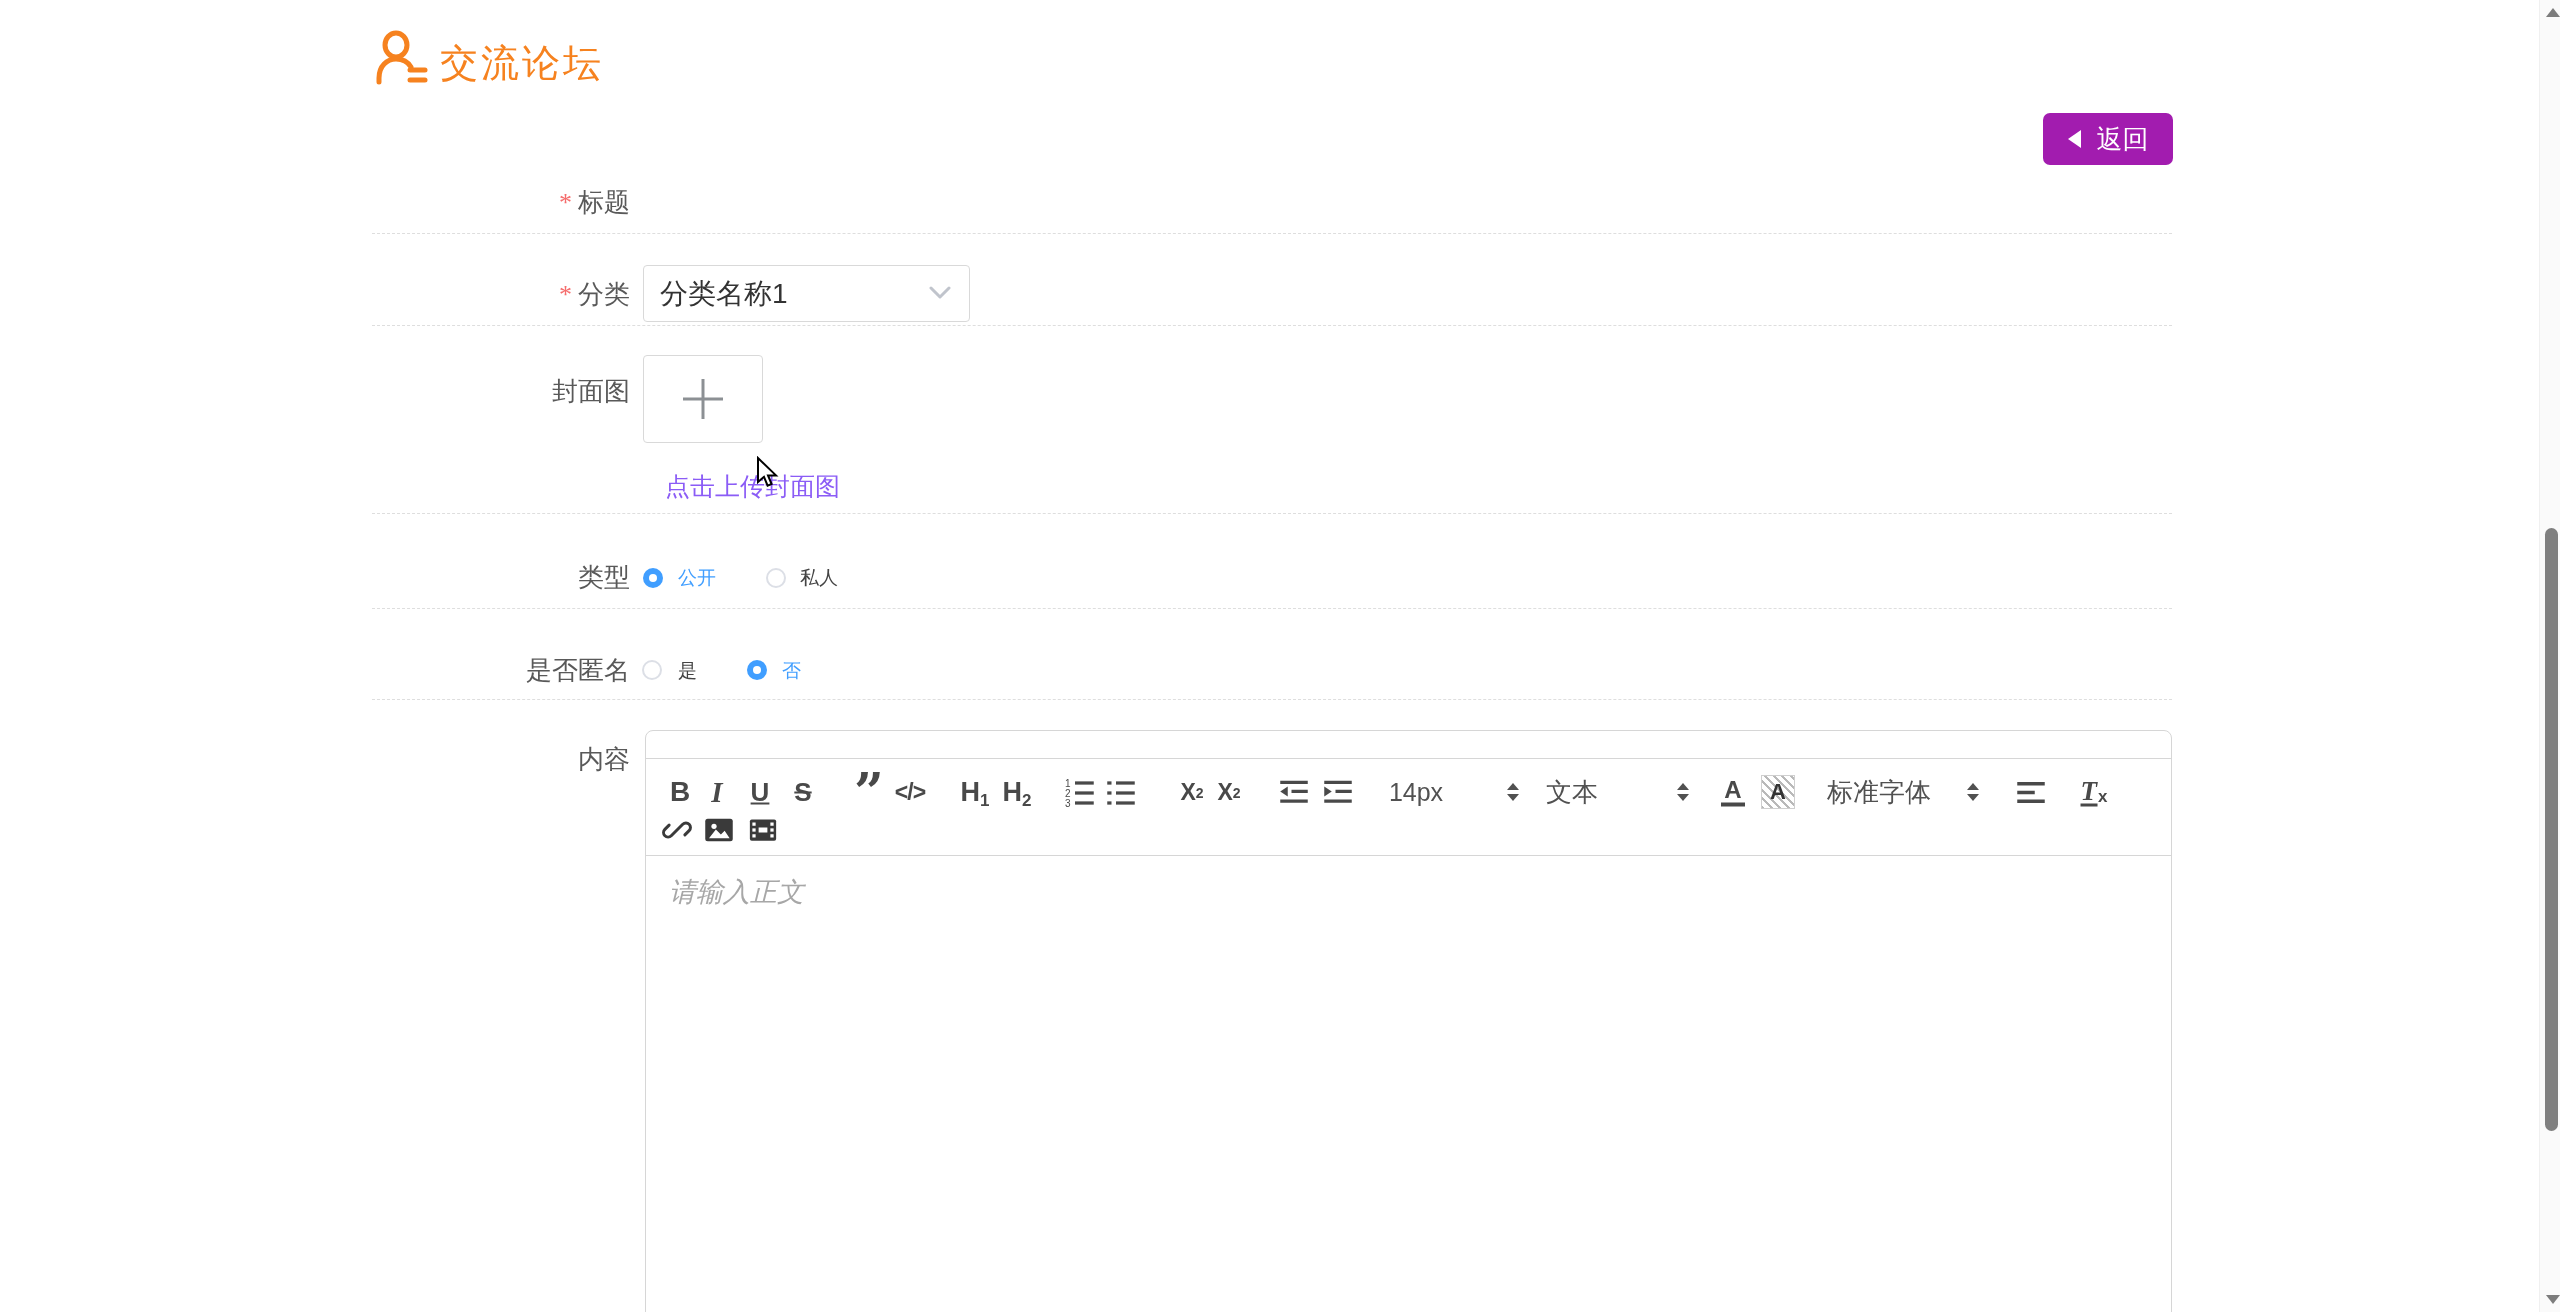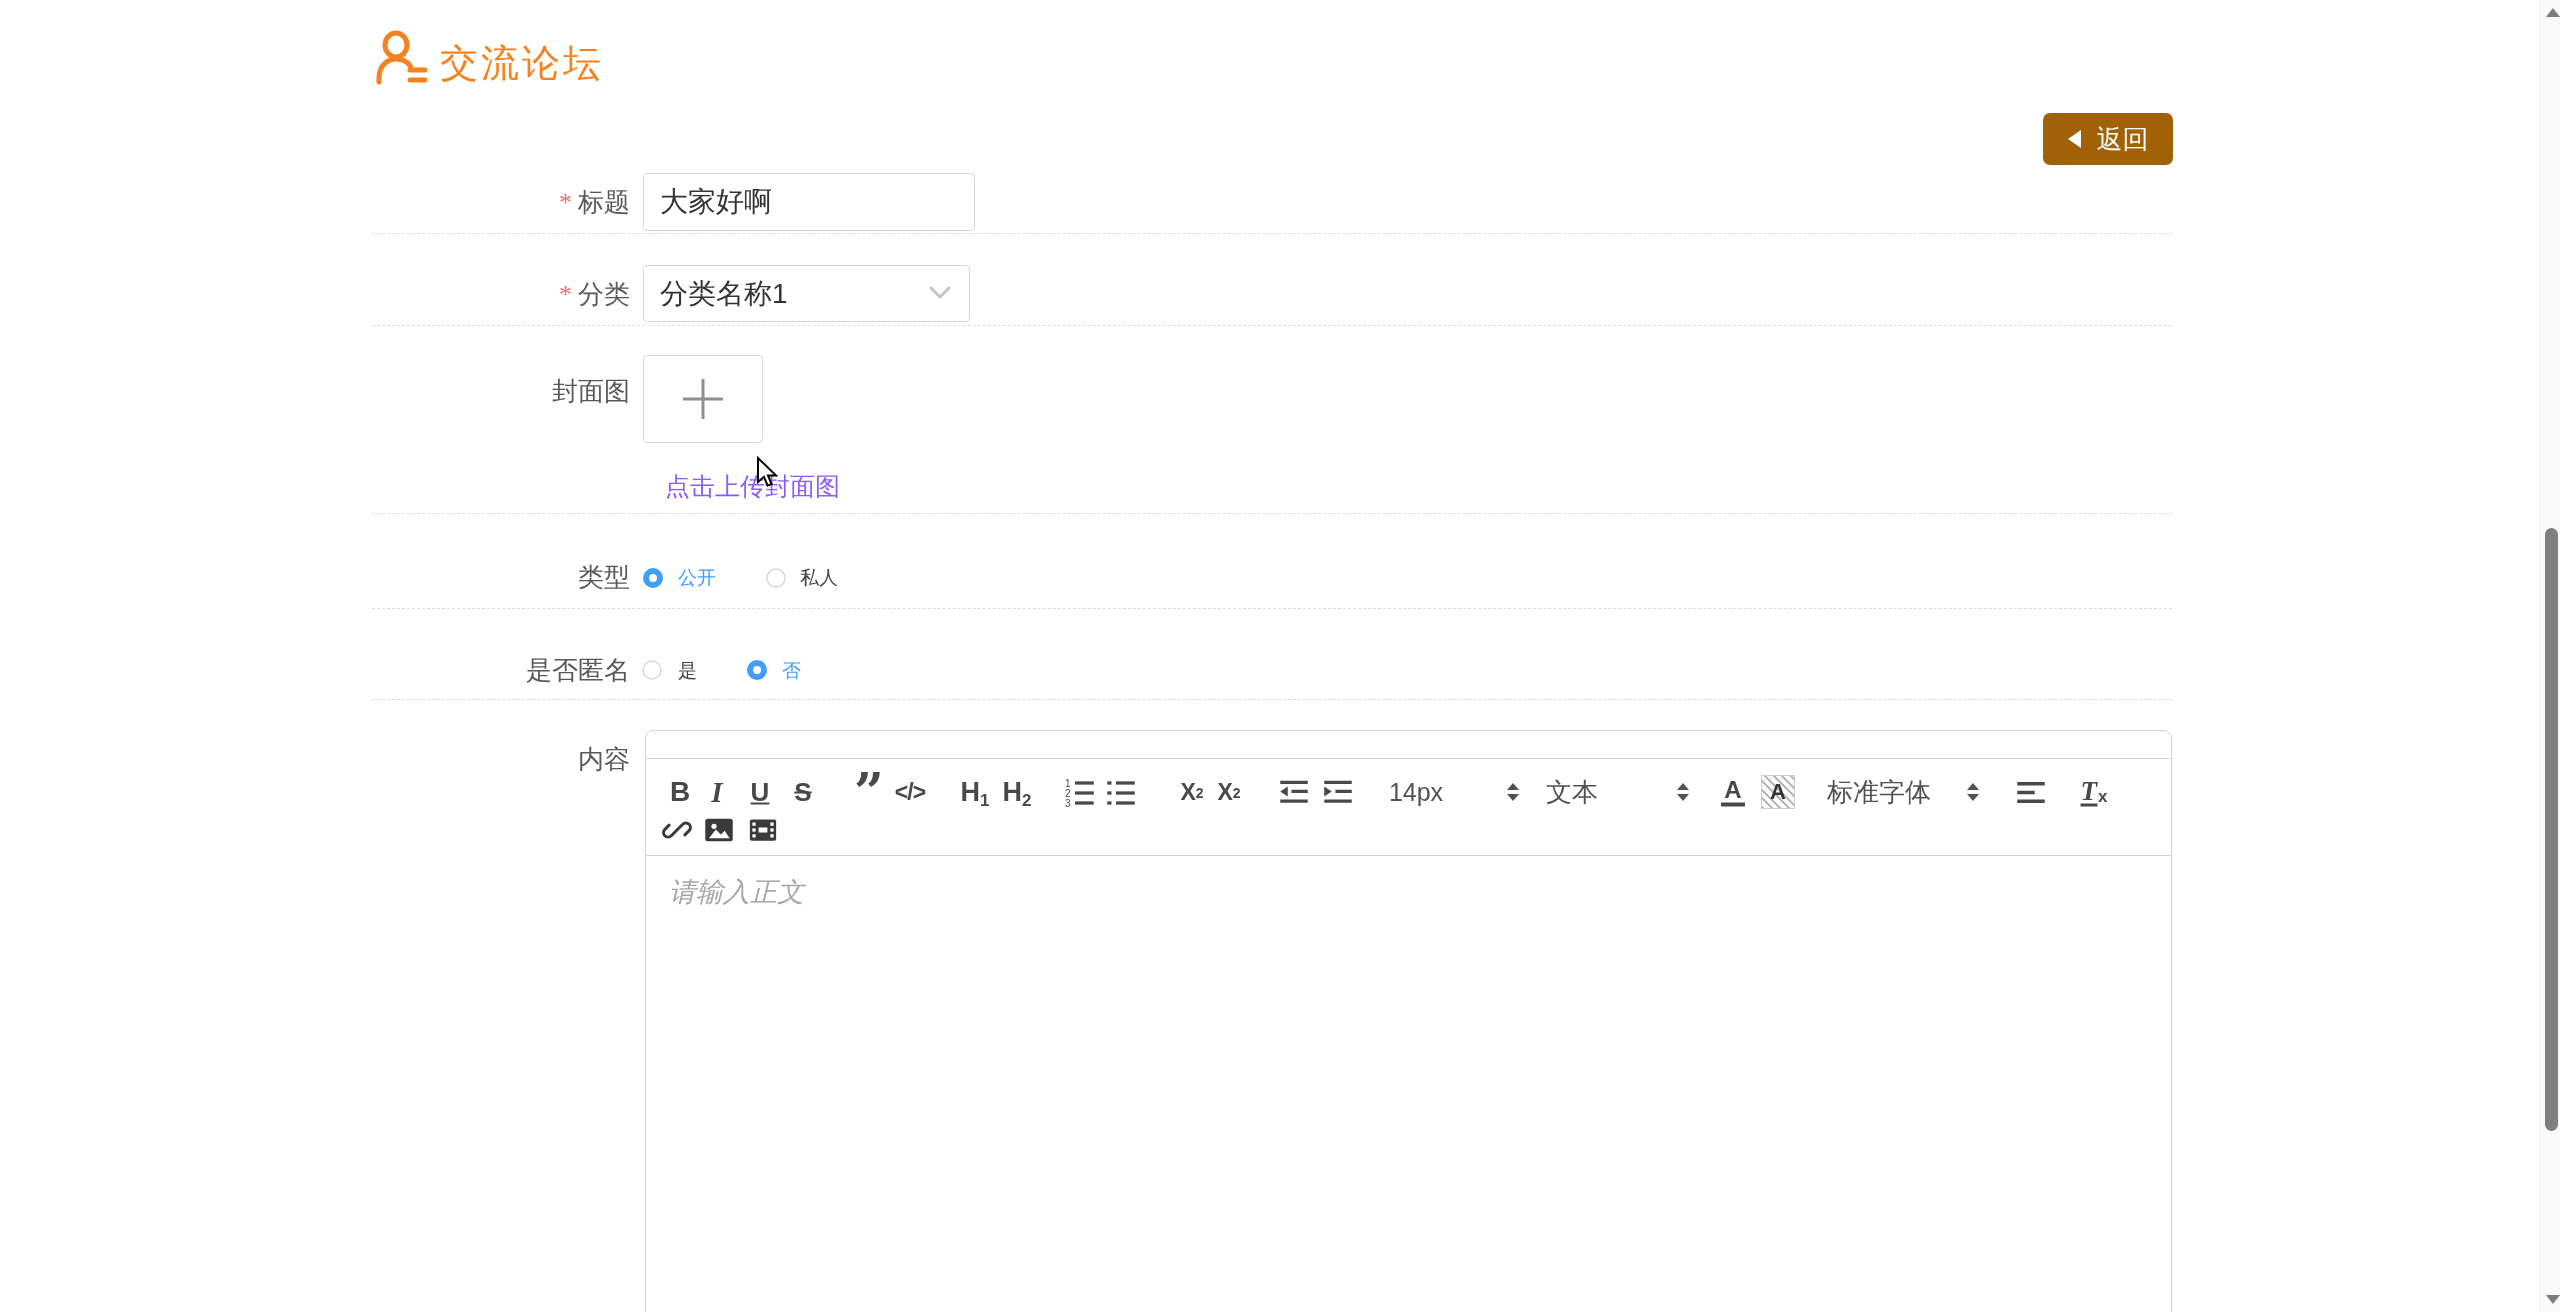--- a/index.html
+++ b/index.html
@@ -3,21 +3,21 @@
 <meta charset="utf-8">
 <style>
   html,body{margin:0;padding:0;background:#fff;}
   #app{position:relative;width:2560px;height:1312px;overflow:hidden;background:#ffffff;
        font-family:"Liberation Sans","DejaVu Sans",sans-serif;color:#333;}
 
   
   .logo{position:absolute;left:372px;top:30px;width:58px;height:58px;}
   .page-title{position:absolute;left:440px;top:38px;font-size:38px;letter-spacing:3px;color:#f6821f;}
 
-  .back-btn{position:absolute;left:2043px;top:113px;width:130px;height:52px;background:#a16207;
+  .back-btn{position:absolute;left:2043px;top:113px;width:130px;height:52px;background:#a21caf;
             border-radius:7px;display:flex;align-items:center;justify-content:center;gap:16px;cursor:pointer;}
   .back-btn .tri{width:0;height:0;border-top:9px solid transparent;border-bottom:9px solid transparent;
                  border-right:13px solid #ffffff;}
   .back-btn .lbl{color:#fff;font-size:26px;}
 
   
   .hr{position:absolute;left:372px;width:1800px;border-top:1px dashed #dedede;height:0;}
 
   
   .flabel{position:absolute;left:372px;width:258px;text-align:right;font-size:26px;color:#595959;line-height:28px;font-family:Liberation Serif, serif;}
@@ -108,21 +108,20 @@
 
   <div class="hr" style="top:233px"></div>
   <div class="hr" style="top:325px"></div>
   <div class="hr" style="top:513px"></div>
   <div class="hr" style="top:608px"></div>
   <div class="hr" style="top:699px"></div>
 
   <div class="flabel" style="top:189px">
     <span class="req">*</span><span>标题</span>
   </div>
-  <input class="text-input" value="大家好啊" style="">
 
   <div class="flabel" style="top:281px">
     <span class="req">*</span><span>分类</span>
   </div>
   <div class="select">
     <span class="val">分类名称1</span>
     <svg class="chev" width="22" height="14" viewBox="0 0 22 14">
       <polyline points="2,2 11,11 20,2" fill="none" stroke="#c0c4cc" stroke-width="3" stroke-linecap="round" stroke-linejoin="round"></polyline>
     </svg>
   </div>

